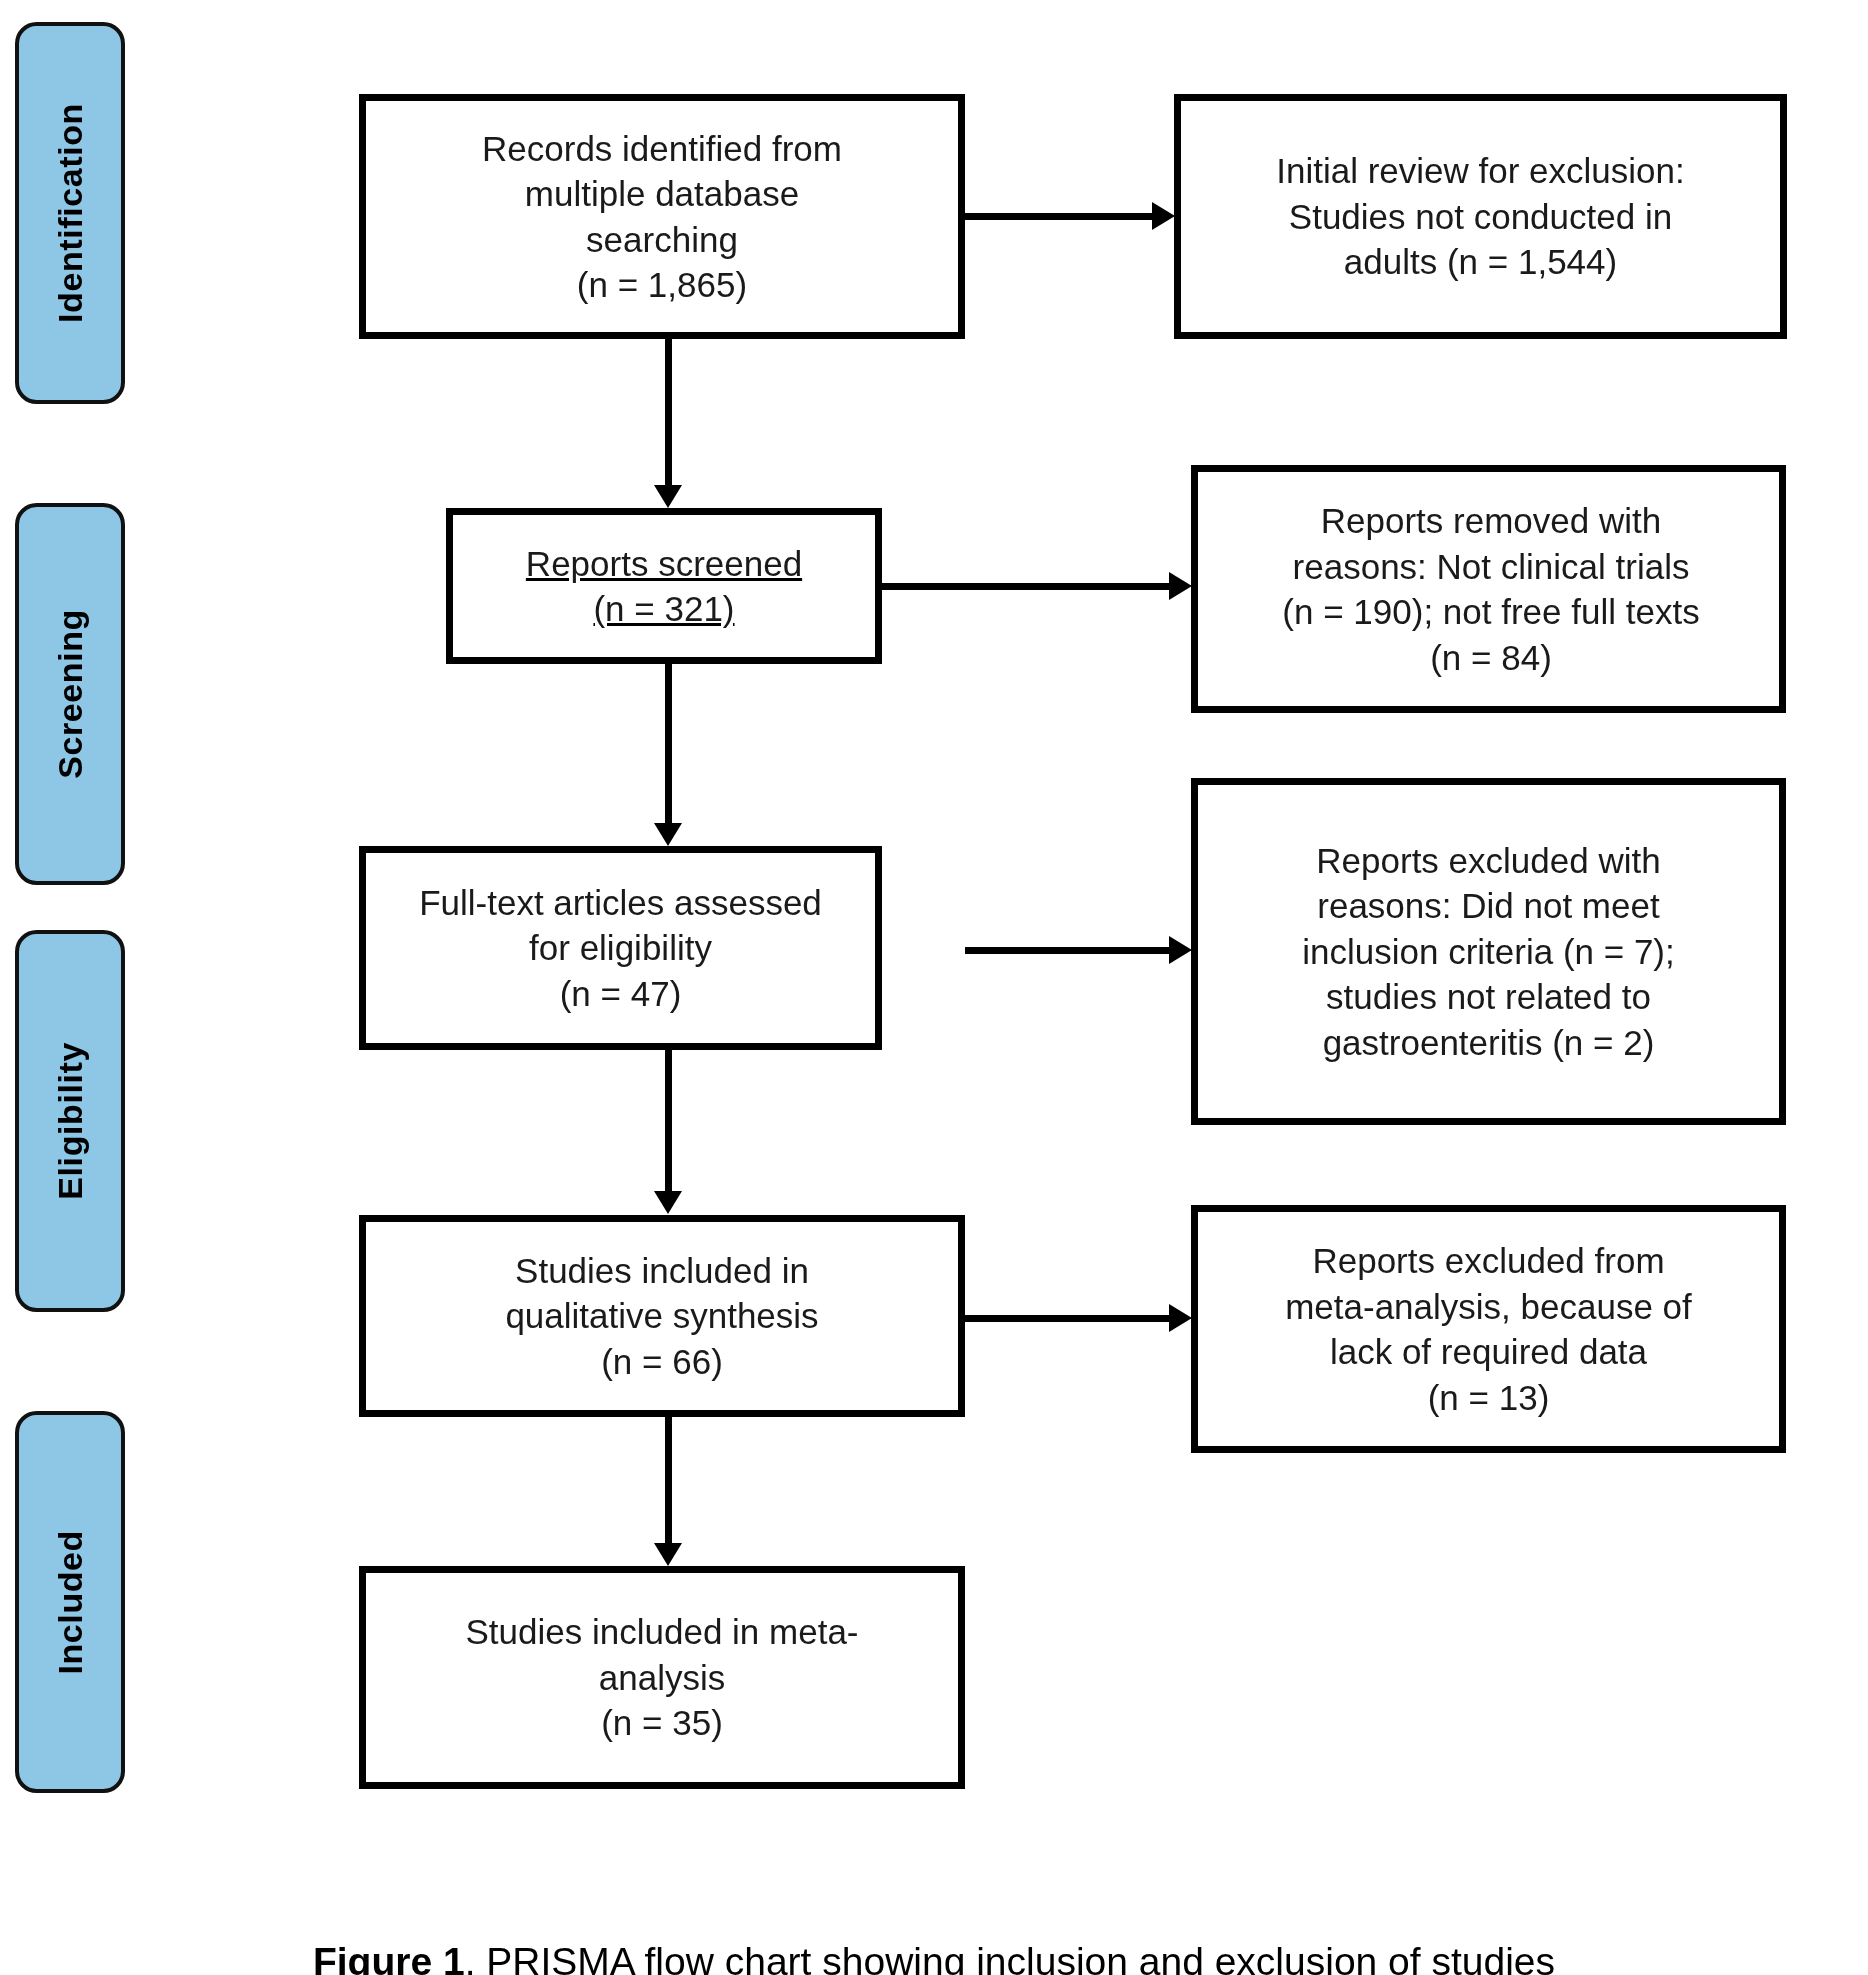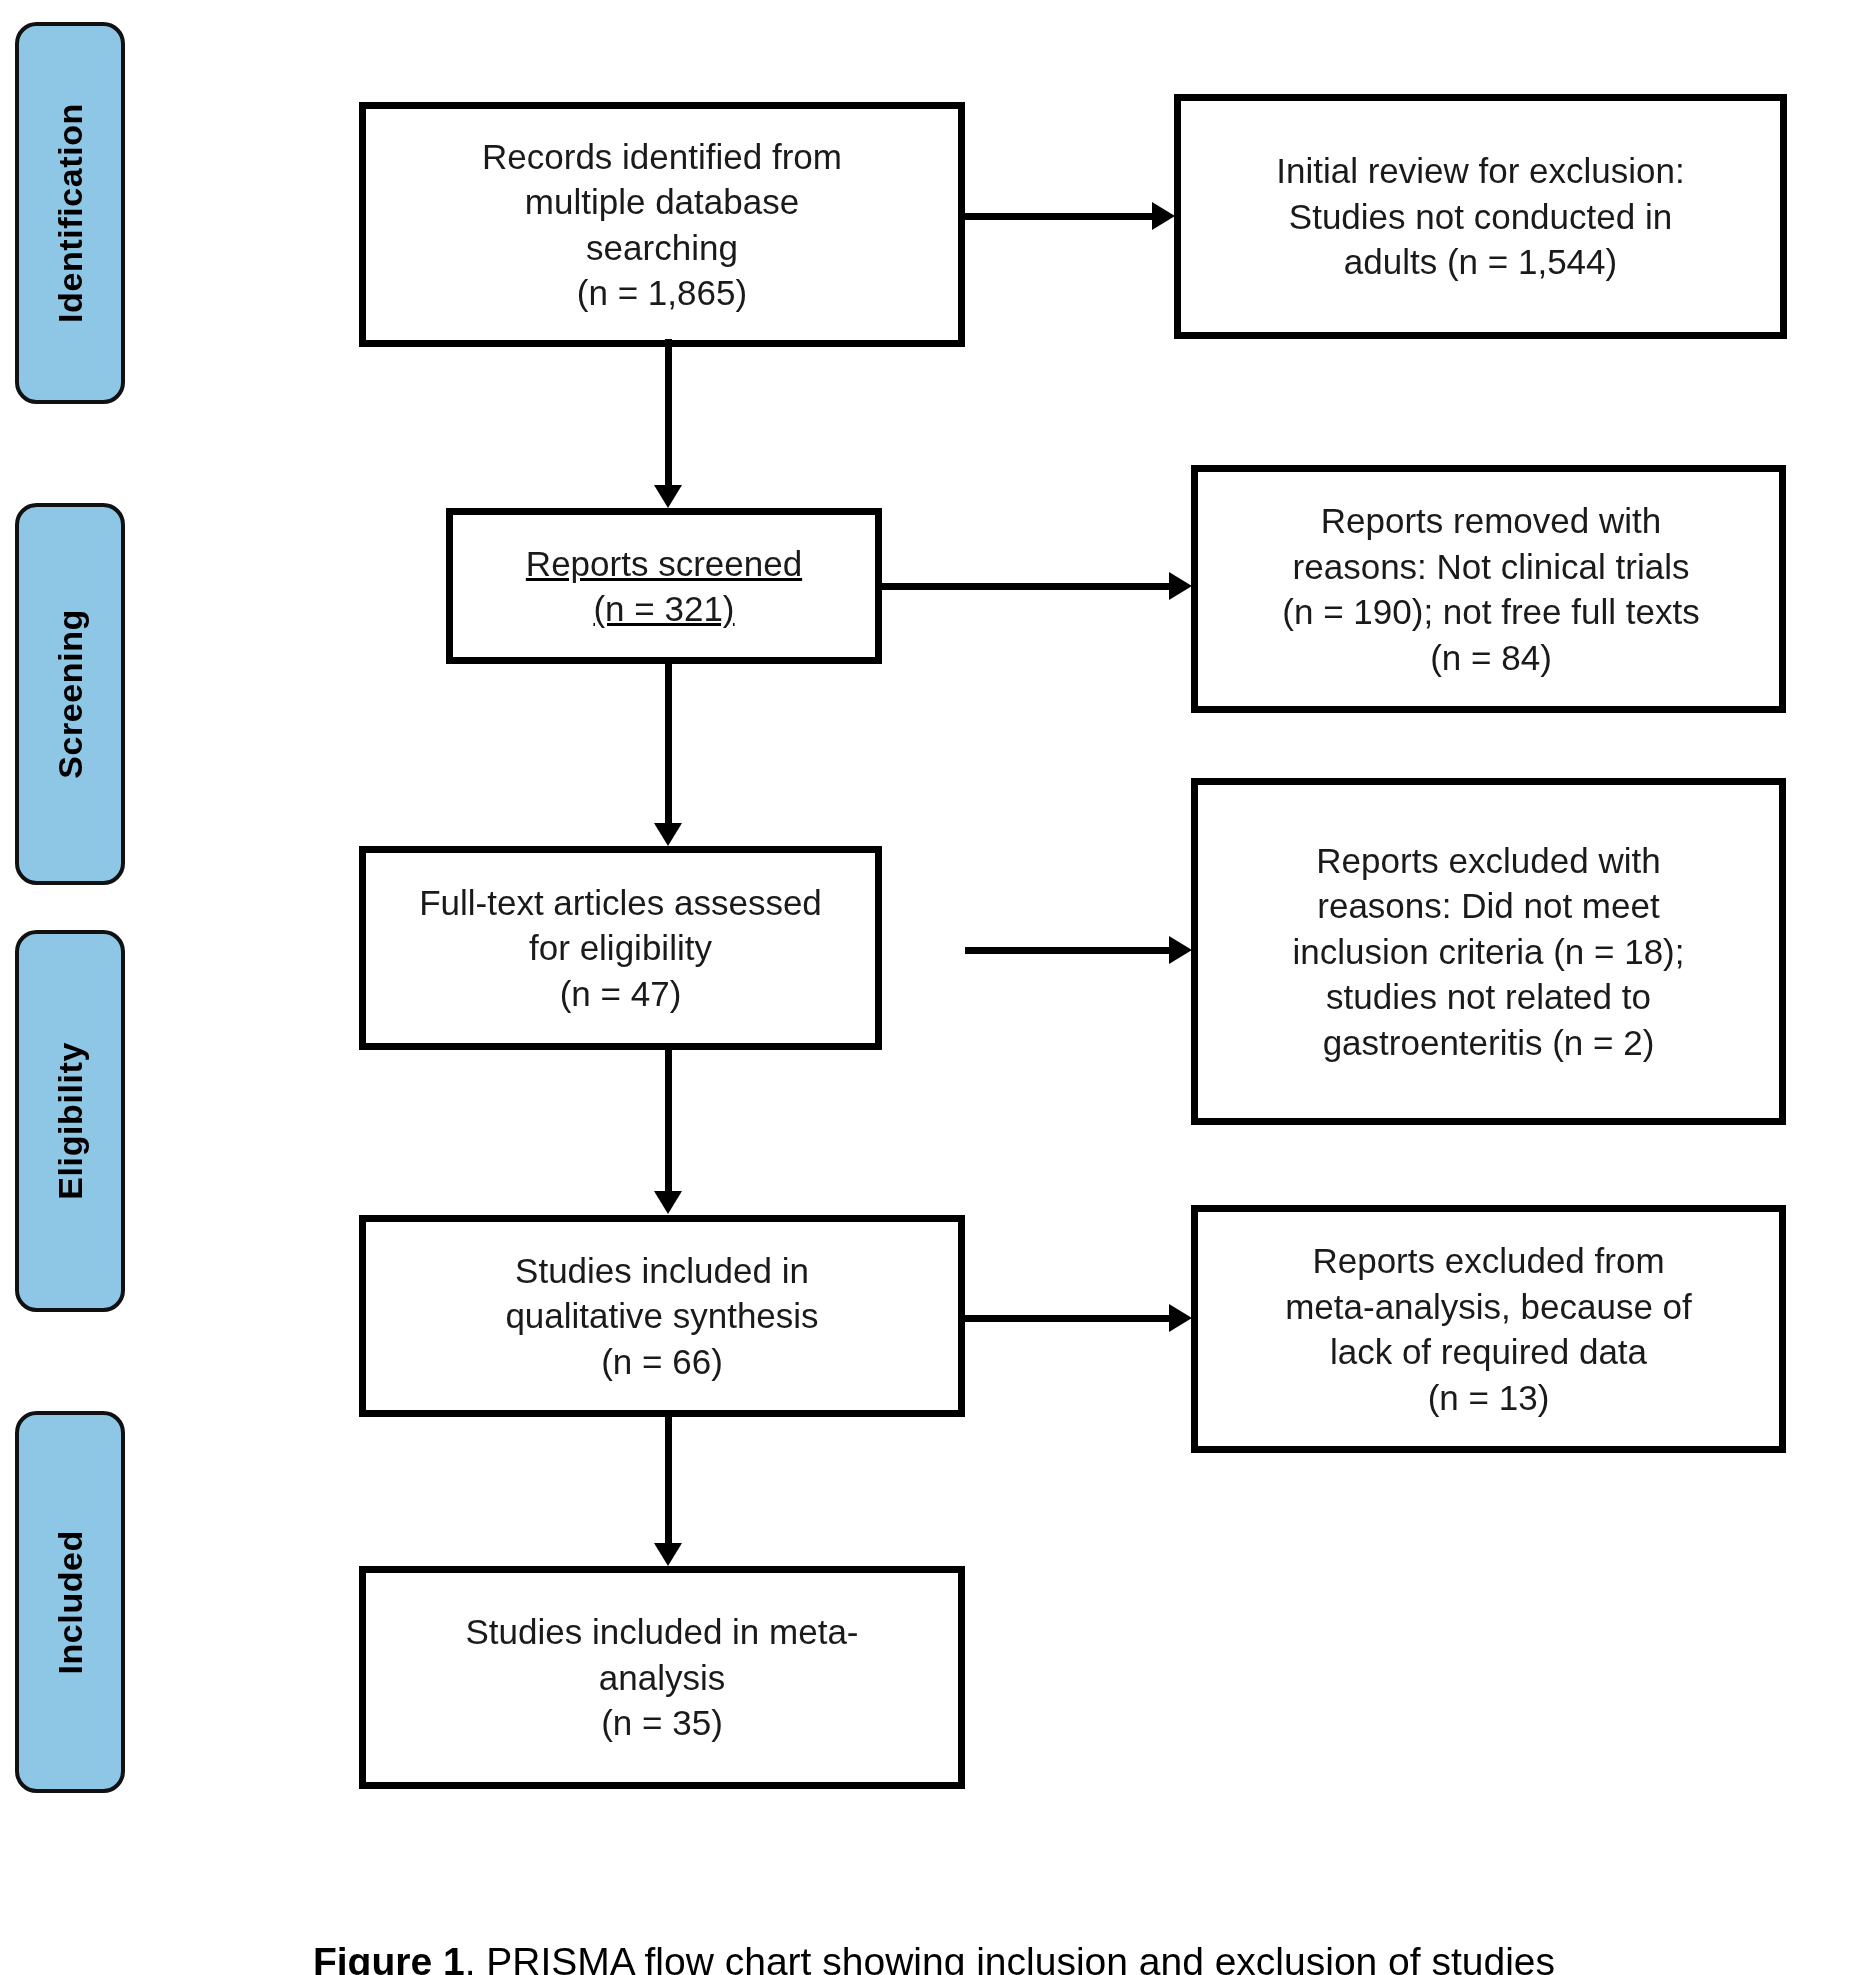--- a/index.html
+++ b/index.html
@@ -128,21 +128,21 @@
   </div>
 
   <div class="stage-tab" style="left:15.3px; top:930px; width:110px; height:382px;">
     <span class="stage-label">Eligibility</span>
   </div>
 
   <div class="stage-tab" style="left:15.3px; top:1411px; width:110px; height:382px;">
     <span class="stage-label">Included</span>
   </div>
 
-  <div class="flow-box" style="left:359px; top:94px; width:606px; height:245px;margin-top:8px;">
+  <div class="flow-box" style="left:359px; top:94px; width:606px; height:245px;">
     <div class="box-text">Records identified from
 multiple database
 searching
 (n = 1,865)</div>
   </div>
 
   <div class="flow-box" style="left:1174px; top:94px; width:613px; height:245px;">
     <div class="box-text">Initial review for exclusion:
 Studies not conducted in
 adults (n = 1,544)</div>
@@ -182,21 +182,21 @@
 
   <div class="flow-box" style="left:359px; top:846px; width:523px; height:204px;">
     <div class="box-text">Full-text articles assessed
 for eligibility
 (n = 47)</div>
   </div>
 
   <div class="flow-box" style="left:1191px; top:778px; width:595px; height:347px;">
     <div class="box-text">Reports excluded with
 reasons: Did not meet
-inclusion criteria (n = 18);
+inclusion criteria (n = 7);
 studies not related to
 gastroenteritis (n = 2)</div>
   </div>
 
   <div class="conn conn-h" style="left:965px; top:947px; width:226px; height:7px;">
     <div class="shaft" style="width:206px;"></div>
     <div class="head" style="left:204px;"></div>
   </div>
 
   <div class="conn conn-v" style="left:665px; top:1050px; width:7px; height:164px;">

